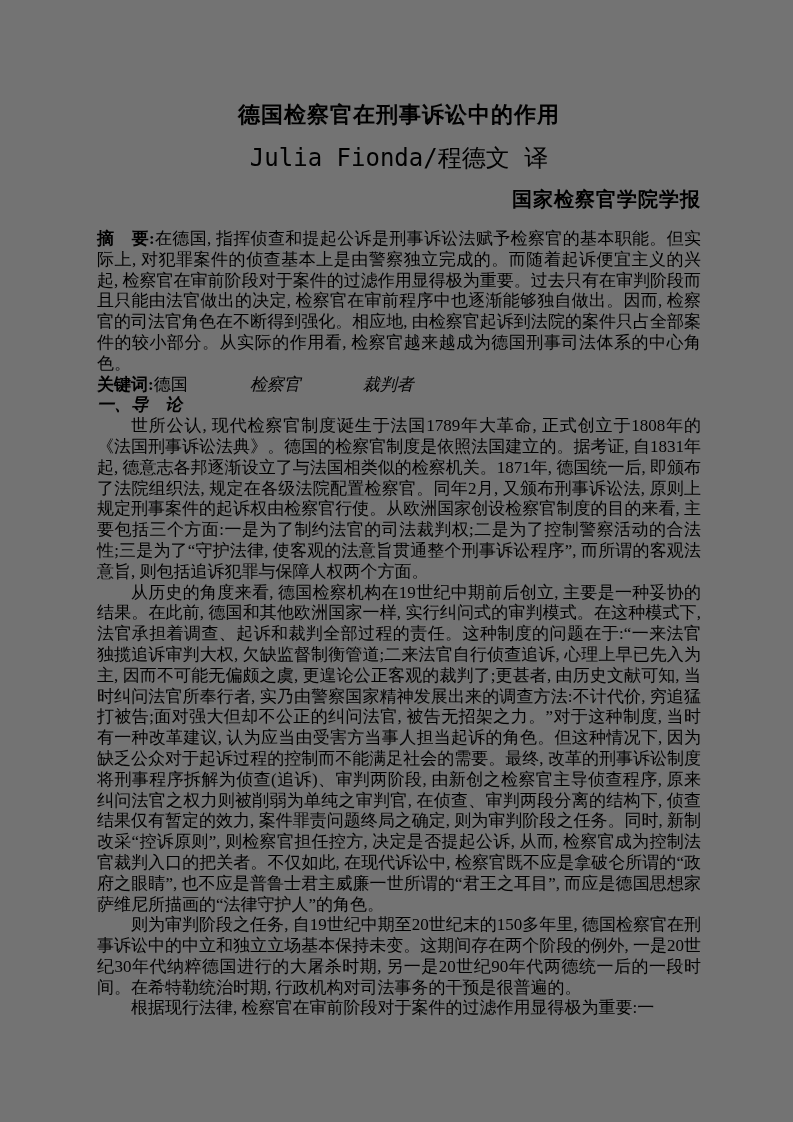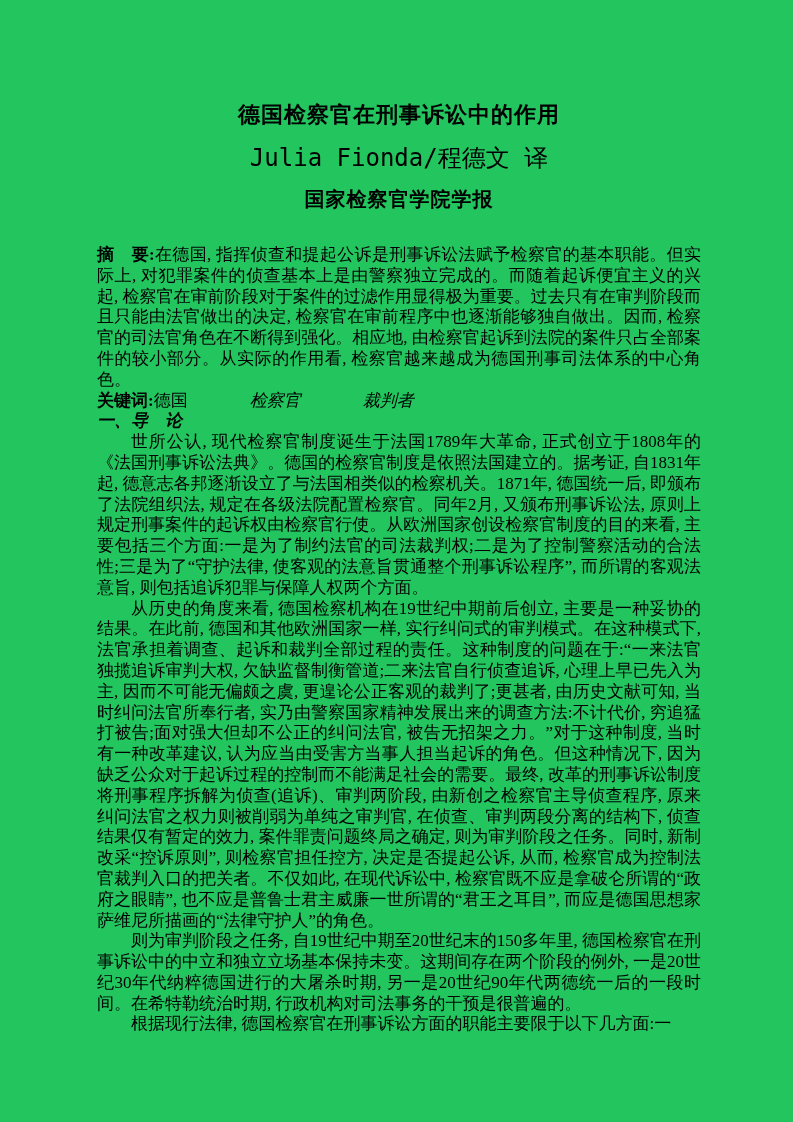--- a/index.html
+++ b/index.html
@@ -4,21 +4,21 @@
 <style>
   html, body {
     margin: 0;
     padding: 0;
     background: #ffffff;
   }
   .page {
     position: relative;
     width: 793px;
     height: 1122px;
-    background: #22c55e;
+    background: #737373;
     color: #000000;
     font-family: "Liberation Serif", "DejaVu Serif", serif;
     overflow: hidden;
     box-sizing: border-box;
     padding: 103px 92px 0 97px;
   }
   .doc-title {
     margin: 0;
     font-size: 22px;
     line-height: 24px;
@@ -31,25 +31,25 @@
     font-size: 24px;
     line-height: 22px;
     text-align: center;
     font-family: "DejaVu Sans Mono", "Liberation Mono", monospace;
   }
   .doc-journal {
     margin: 19px 0 0 0;
     font-size: 20px;
     line-height: 22px;
     font-weight: 700;
-    text-align: center;
+    text-align: right;
     letter-spacing: 1px;
   }
   .doc-body {
-    margin-top: 35px;
+    margin-top: 19px;
     font-size: 17px;
     line-height: 20.8px;
     text-align: justify;
     text-justify: inter-ideograph;
   }
   .doc-body p {
     margin: 0;
   }
   .abstract-label, .keywords-label {
     font-weight: 700;
@@ -95,16 +95,16 @@
     </p>
 
     <h2 class="section-heading">一、导　论</h2>
 
     <p class="body-para">世所公认, 现代检察官制度诞生于法国1789年大革命, 正式创立于1808年的《法国刑事诉讼法典》。德国的检察官制度是依照法国建立的。据考证, 自1831年起, 德意志各邦逐渐设立了与法国相类似的检察机关。1871年, 德国统一后, 即颁布了法院组织法, 规定在各级法院配置检察官。同年2月, 又颁布刑事诉讼法, 原则上规定刑事案件的起诉权由检察官行使。从欧洲国家创设检察官制度的目的来看, 主要包括三个方面:一是为了制约法官的司法裁判权;二是为了控制警察活动的合法性;三是为了“守护法律, 使客观的法意旨贯通整个刑事诉讼程序”, 而所谓的客观法意旨, 则包括追诉犯罪与保障人权两个方面。</p>
 
     <p class="body-para">从历史的角度来看, 德国检察机构在19世纪中期前后创立, 主要是一种妥协的结果。在此前, 德国和其他欧洲国家一样, 实行纠问式的审判模式。在这种模式下, 法官承担着调查、起诉和裁判全部过程的责任。这种制度的问题在于:“一来法官独揽追诉审判大权, 欠缺监督制衡管道;二来法官自行侦查追诉, 心理上早已先入为主, 因而不可能无偏颇之虞, 更遑论公正客观的裁判了;更甚者, 由历史文献可知, 当时纠问法官所奉行者, 实乃由警察国家精神发展出来的调查方法:不计代价, 穷追猛打被告;面对强大但却不公正的纠问法官, 被告无招架之力。”对于这种制度, 当时有一种改革建议, 认为应当由受害方当事人担当起诉的角色。但这种情况下, 因为缺乏公众对于起诉过程的控制而不能满足社会的需要。最终, 改革的刑事诉讼制度将刑事程序拆解为侦查(追诉)、审判两阶段, 由新创之检察官主导侦查程序, 原来纠问法官之权力则被削弱为单纯之审判官, 在侦查、审判两段分离的结构下, 侦查结果仅有暂定的效力, 案件罪责问题终局之确定, 则为审判阶段之任务。同时, 新制改采“控诉原则”, 则检察官担任控方, 决定是否提起公诉, 从而, 检察官成为控制法官裁判入口的把关者。不仅如此, 在现代诉讼中, 检察官既不应是拿破仑所谓的“政府之眼睛”, 也不应是普鲁士君主威廉一世所谓的“君王之耳目”, 而应是德国思想家萨维尼所描画的“法律守护人”的角色。</p>
 
     <p class="body-para">则为审判阶段之任务, 自19世纪中期至20世纪末的150多年里, 德国检察官在刑事诉讼中的中立和独立立场基本保持未变。这期间存在两个阶段的例外, 一是20世纪30年代纳粹德国进行的大屠杀时期, 另一是20世纪90年代两德统一后的一段时间。在希特勒统治时期, 行政机构对司法事务的干预是很普遍的。</p>
 
-    <p class="body-para">根据现行法律, 德国检察官在刑事诉讼方面的职能主要限于以下几方面:一</p>
+    <p class="body-para">根据现行法律, 检察官在审前阶段对于案件的过滤作用显得极为重要:一</p>
 
   </div>
 </div>
 
 </body></html>

